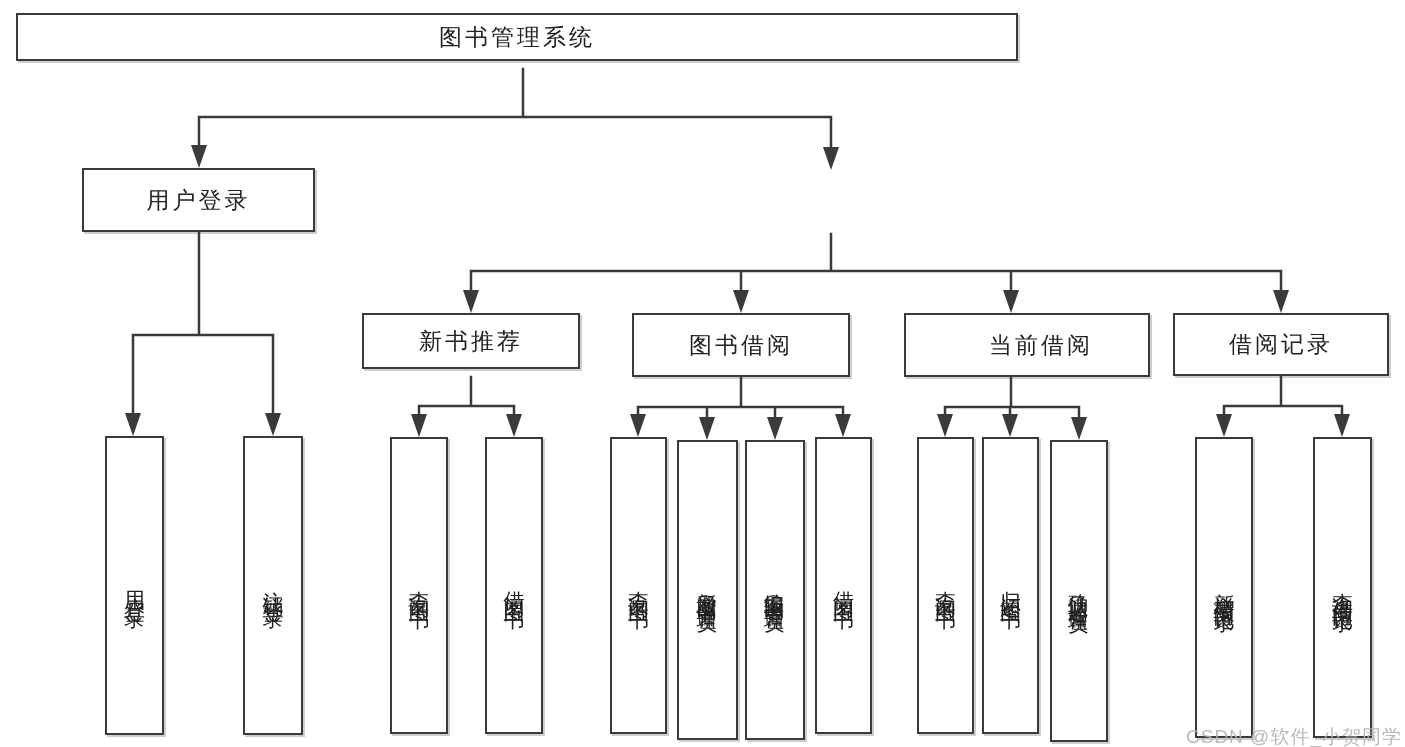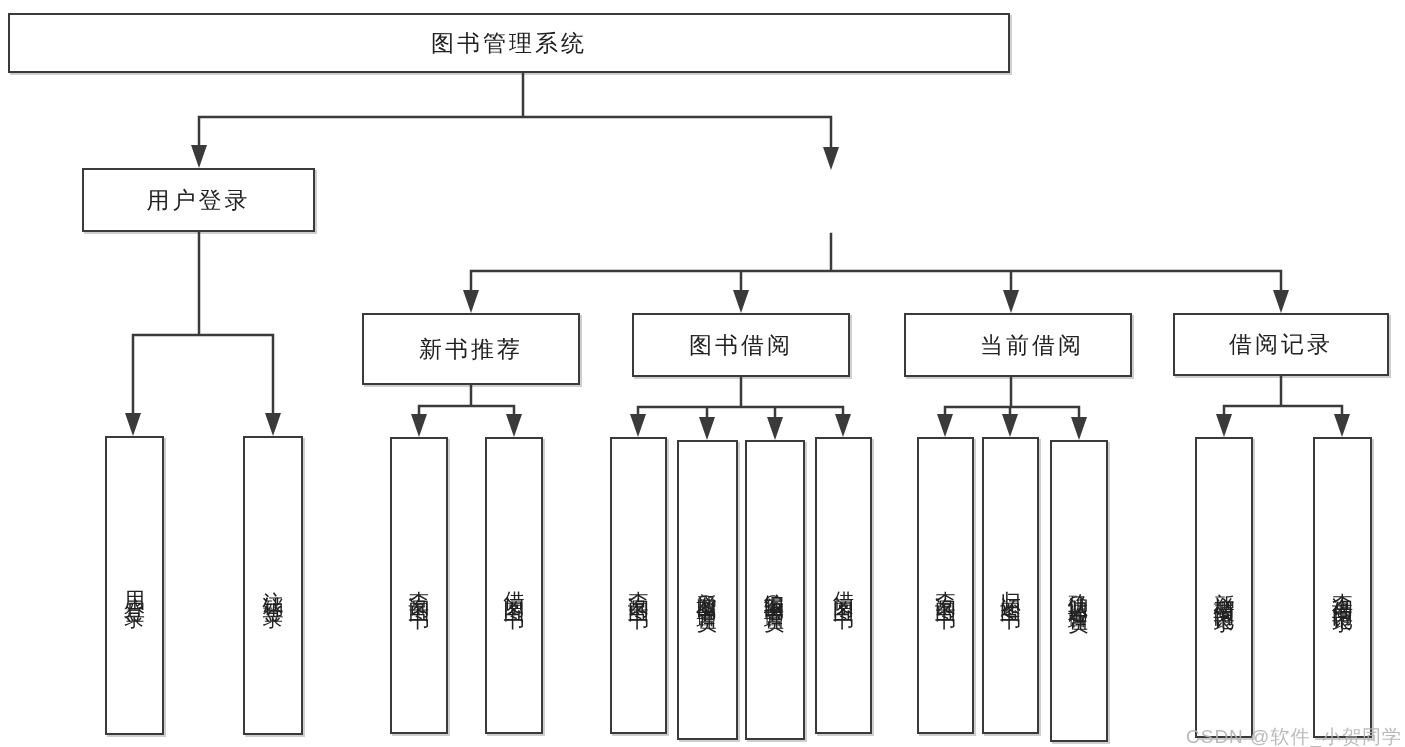--- a/index.html
+++ b/index.html
@@ -20,26 +20,26 @@
     writing-mode:vertical-rl; text-orientation:mixed;
     display:flex; align-items:center; justify-content:center;
     font-size:21px; color:#212121; letter-spacing:6px; white-space:nowrap;
     box-shadow:2px 2px 0 rgba(60,60,60,0.25);
   }
   .watermark {
     position:absolute; left:1186px; top:716px; font-size:19px;
     color:rgba(178,178,178,0.9); letter-spacing:1px; z-index:5; white-space:nowrap;margin-top:8px;
   }
   
-  #n-root            { left:8px;  top:13px;  width:1002px; height:60px; }
+  #n-root            { left:16px;  top:13px;  width:1002px; height:48px; }
   #n-user-login      { left:82px;  top:168px; width:233px;  height:64px; }
   #n-book-mgmt       { left:712px; top:170px; width:239px;  height:64px; }
-  #n-new-rec         { left:362px; top:313px; width:218px;  height:72px; }
+  #n-new-rec         { left:362px; top:313px; width:218px;  height:56px; }
   #n-book-borrow     { left:632px; top:313px; width:218px;  height:64px; }
-  #n-cur-borrow      { left:904px; top:313px; width:228px;  height:64px;padding-left:28px; }
+  #n-cur-borrow      { left:904px; top:313px; width:246px;  height:64px;padding-left:28px; }
   #n-borrow-rec      { left:1173px;top:313px; width:216px;  height:63px;justify-content:center; }
   #l-user-login      { left:105px; top:436px; width:59px;   height:299px; }
   #l-logout          { left:243px; top:436px; width:60px;   height:299px; }
   #l-rec-query       { left:390px; top:437px; width:58px;   height:297px; }
   #l-rec-borrow      { left:485px; top:437px; width:58px;   height:297px; }
   #l-bb-query        { left:610px; top:437px; width:57px;   height:297px; }
   #l-bb-add          { left:677px; top:440px; width:61px;   height:300px; letter-spacing:3px; font-size:20px; }
   #l-bb-edit         { left:745px; top:440px; width:60px;   height:300px; letter-spacing:3px; font-size:20px; }
   #l-bb-borrow       { left:815px; top:437px; width:57px;   height:297px; }
   #l-cb-query        { left:917px; top:437px; width:57px;   height:297px; }

